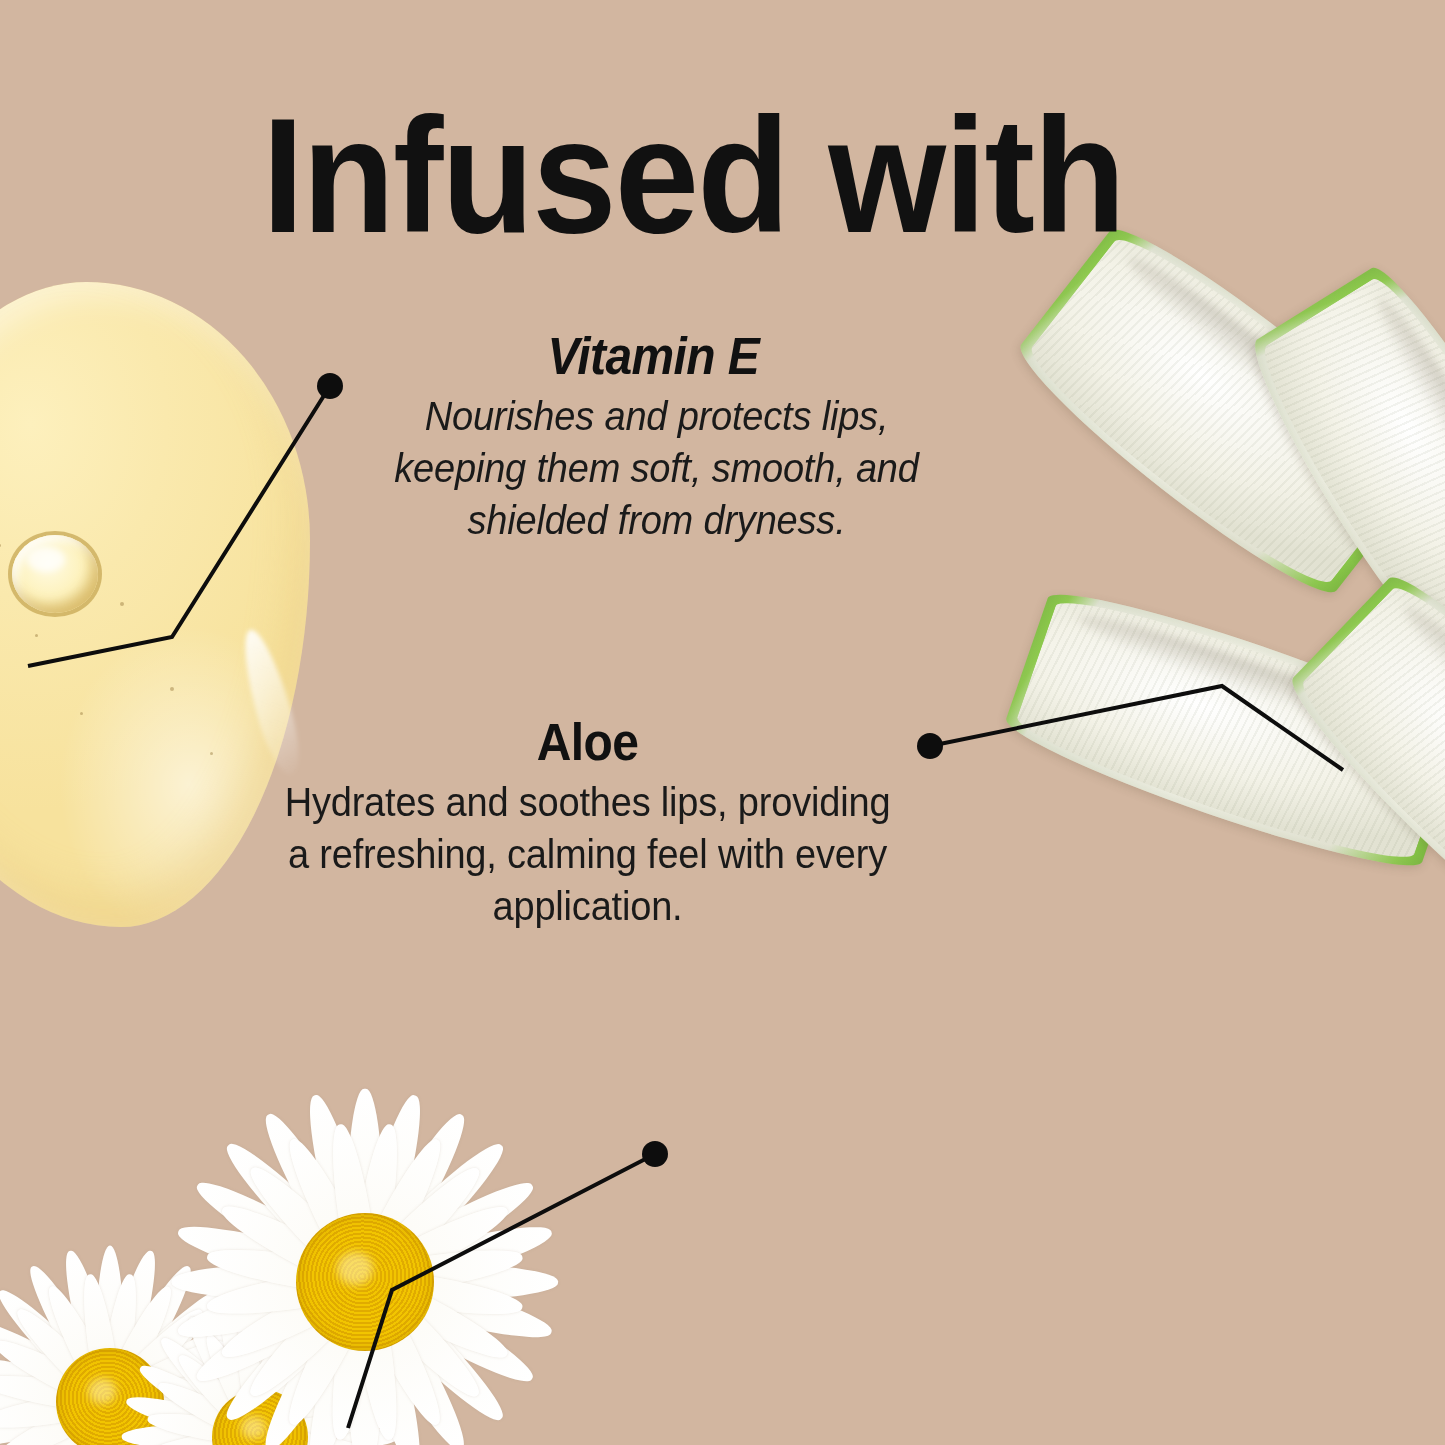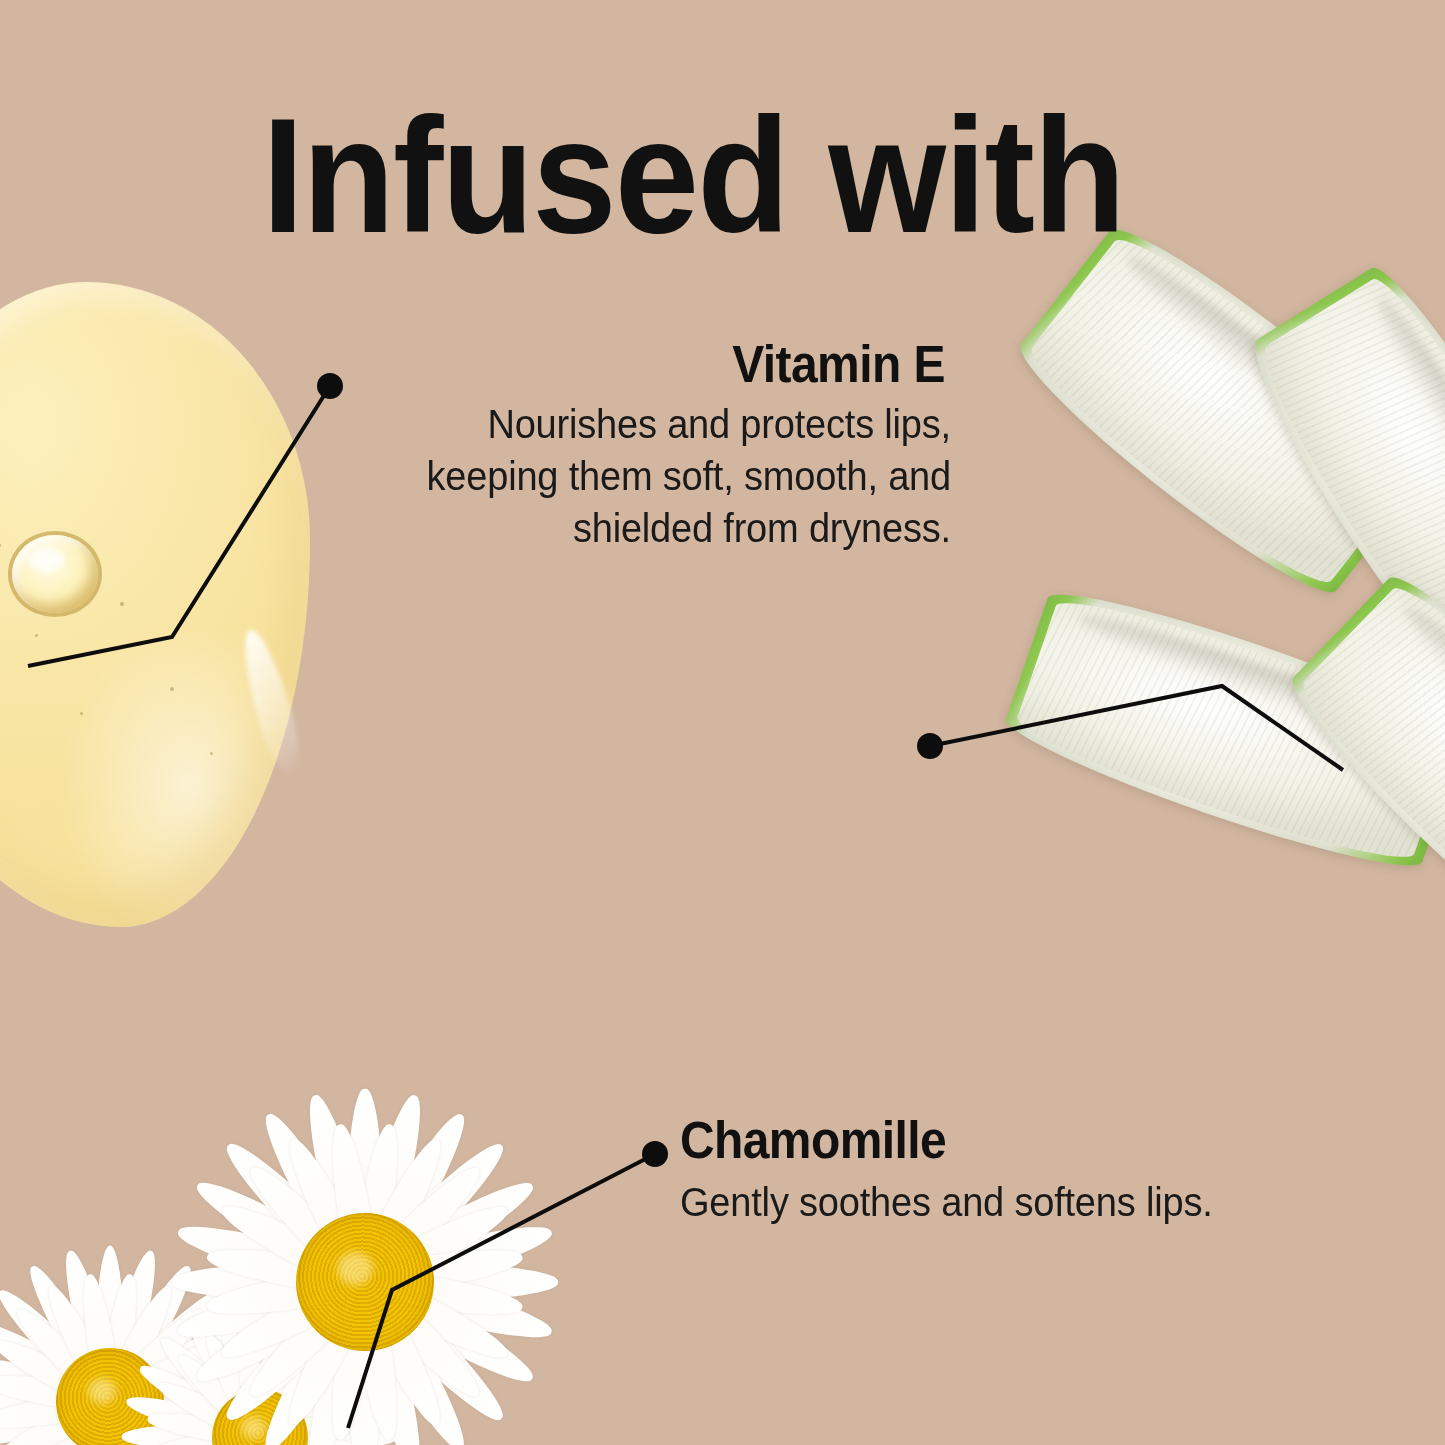--- a/index.html
+++ b/index.html
@@ -114,21 +114,21 @@
   .blk h2{
     margin:0;font-weight:700;color:#111;
     font-size:51px;line-height:1.06;letter-spacing:-.6px;
     transform:scaleX(.94);
   }
   .blk p{
     margin:6px 0 0;font-weight:400;color:#1a1a1a;
     font-size:40px;line-height:1.30;letter-spacing:-.2px;
     transform:scaleX(.95);
   }
-  #blk-vite{left:362px;top:306px;width:620px;text-align:right;}
+  #blk-vite{left:362px;top:298px;width:620px;text-align:center;font-style:italic;}
   #blk-vite h2{transform-origin:left center;}
   #blk-vite p{transform-origin:left center;}
   #blk-aloe{left:255px;top:684px;width:665px;text-align:center;}
   #blk-aloe h2{transform-origin:center;}
   #blk-aloe p{transform-origin:center;}
   #blk-cham{left:680px;top:1082px;width:640px;text-align:left;}
   #blk-cham h2{transform-origin:left center;}
   #blk-cham p{transform-origin:left center;margin-top:8px;}
 </style>
 </head>
@@ -318,19 +318,19 @@
       </g>
   </svg>
 
   <div class="headline">Infused with</div>
 
   <div class="blk" id="blk-vite">
     <h2>Vitamin E</h2>
     <p>Nourishes and protects lips, keeping them soft, smooth, and shielded from dryness.</p>
   </div>
 
-
-  <div class="blk" id="blk-cham">
-    <h2>Chamomille</h2>
-    <p>Gently soothes and softens lips.</p>
+  <div class="blk" id="blk-aloe">
+    <h2>Aloe</h2>
+    <p>Hydrates and soothes lips, providing a refreshing, calming feel with every application.</p>
   </div>
 
+
 </div>
 
 </body></html>

